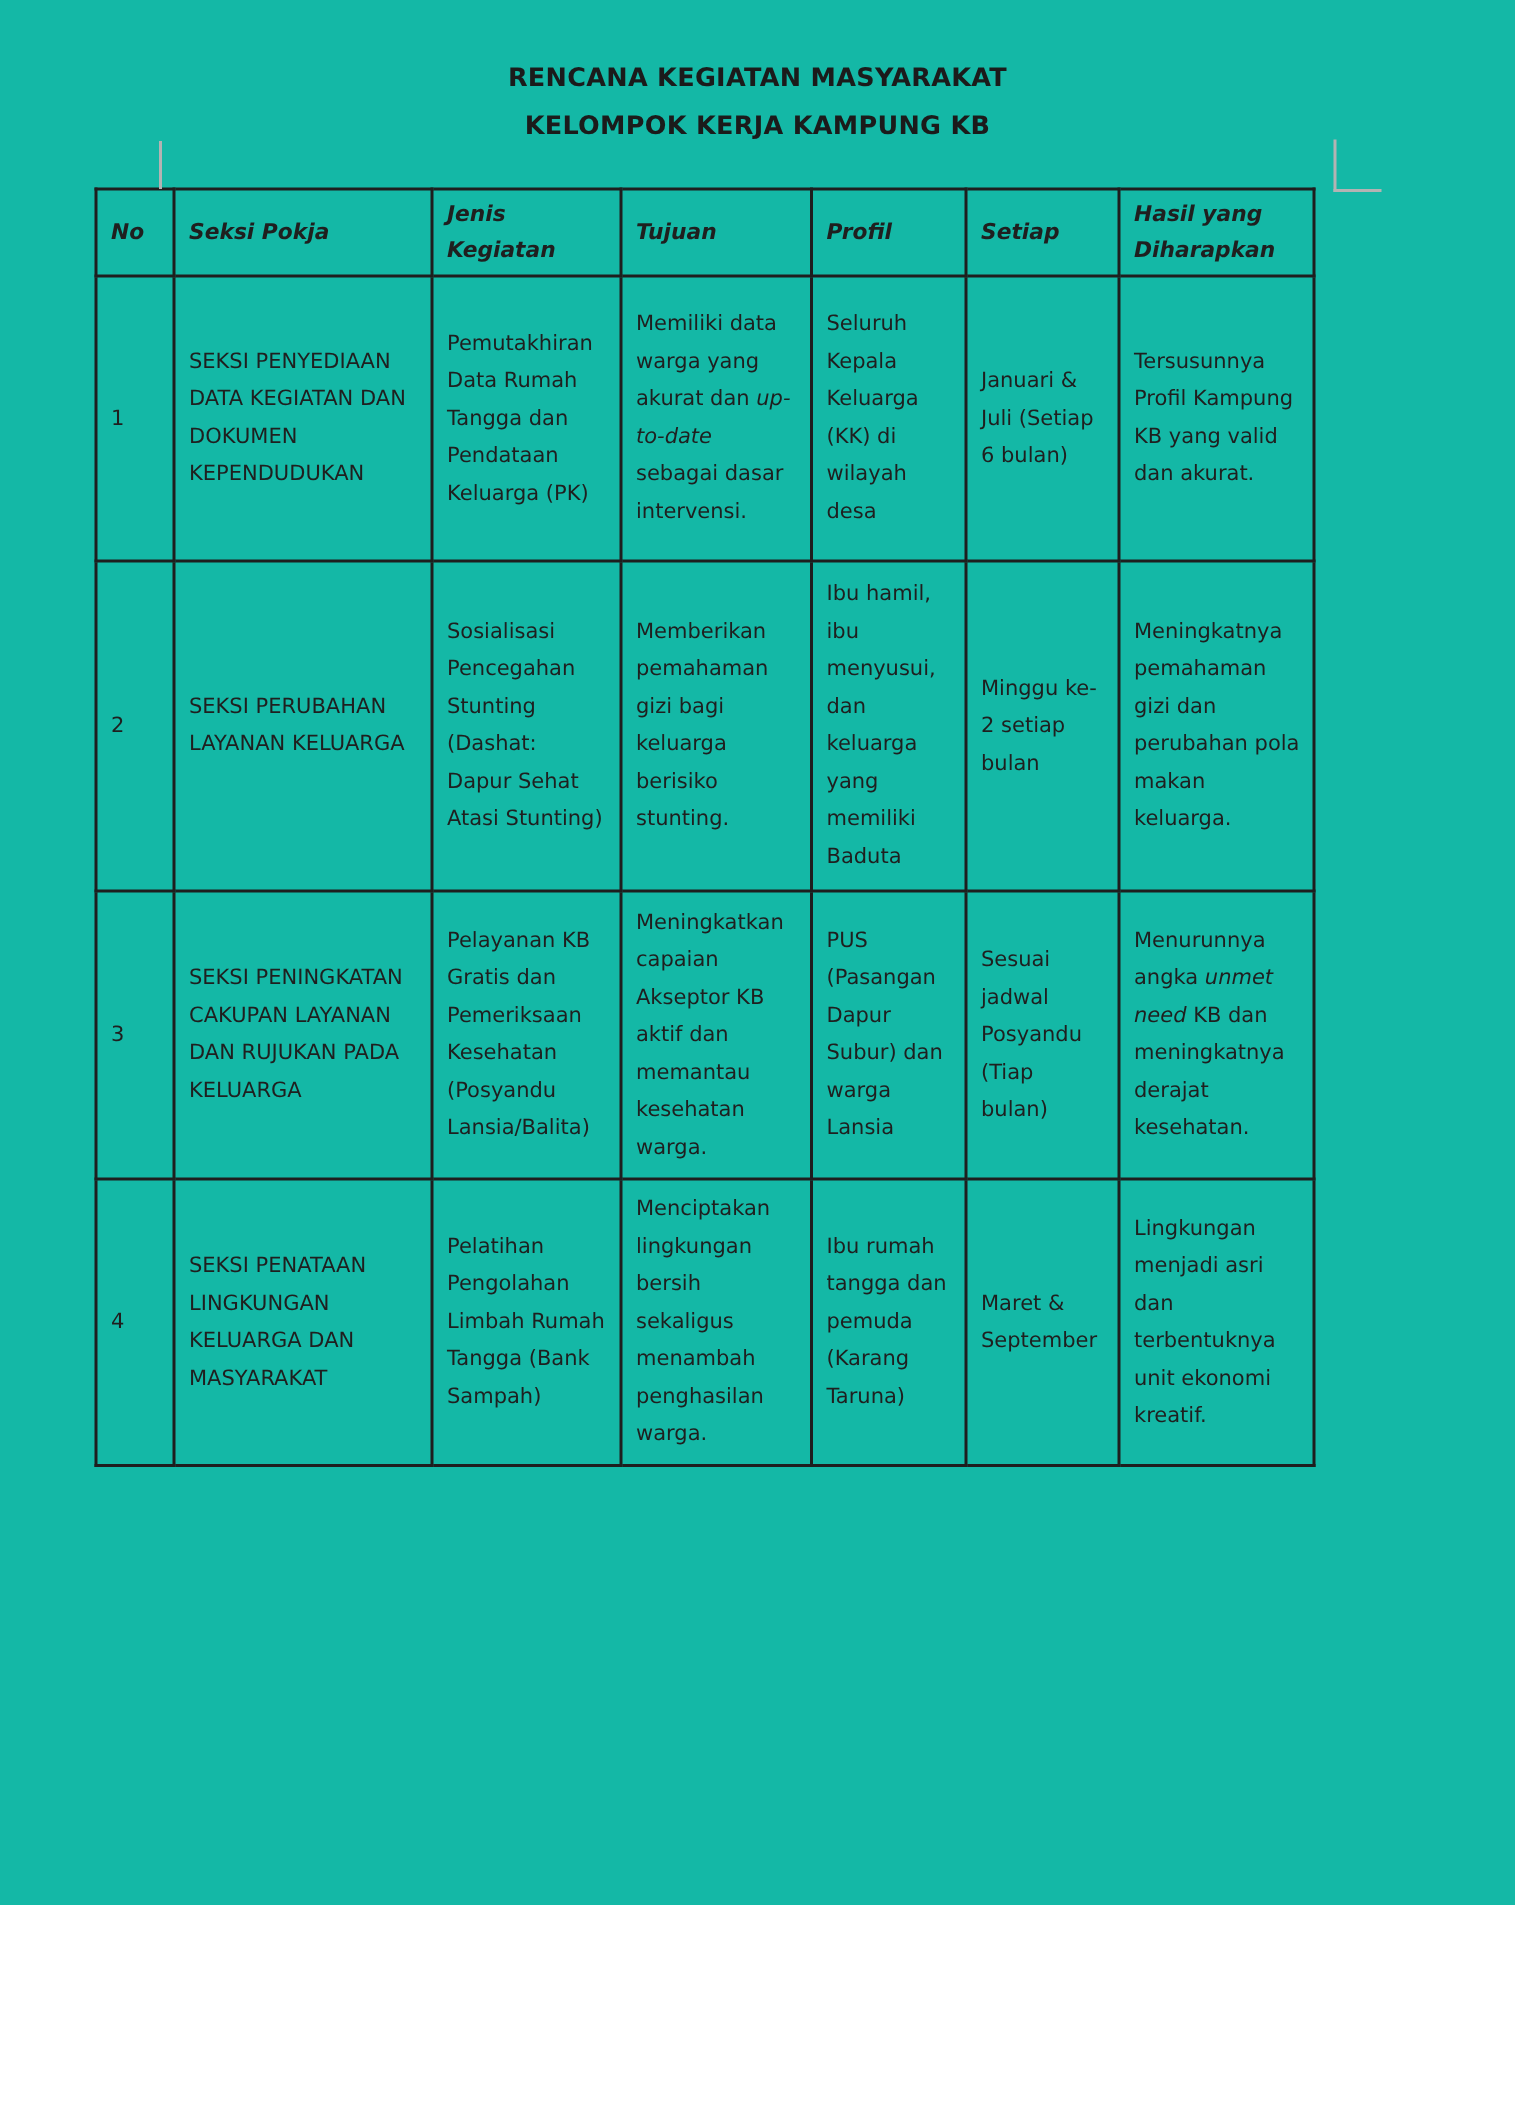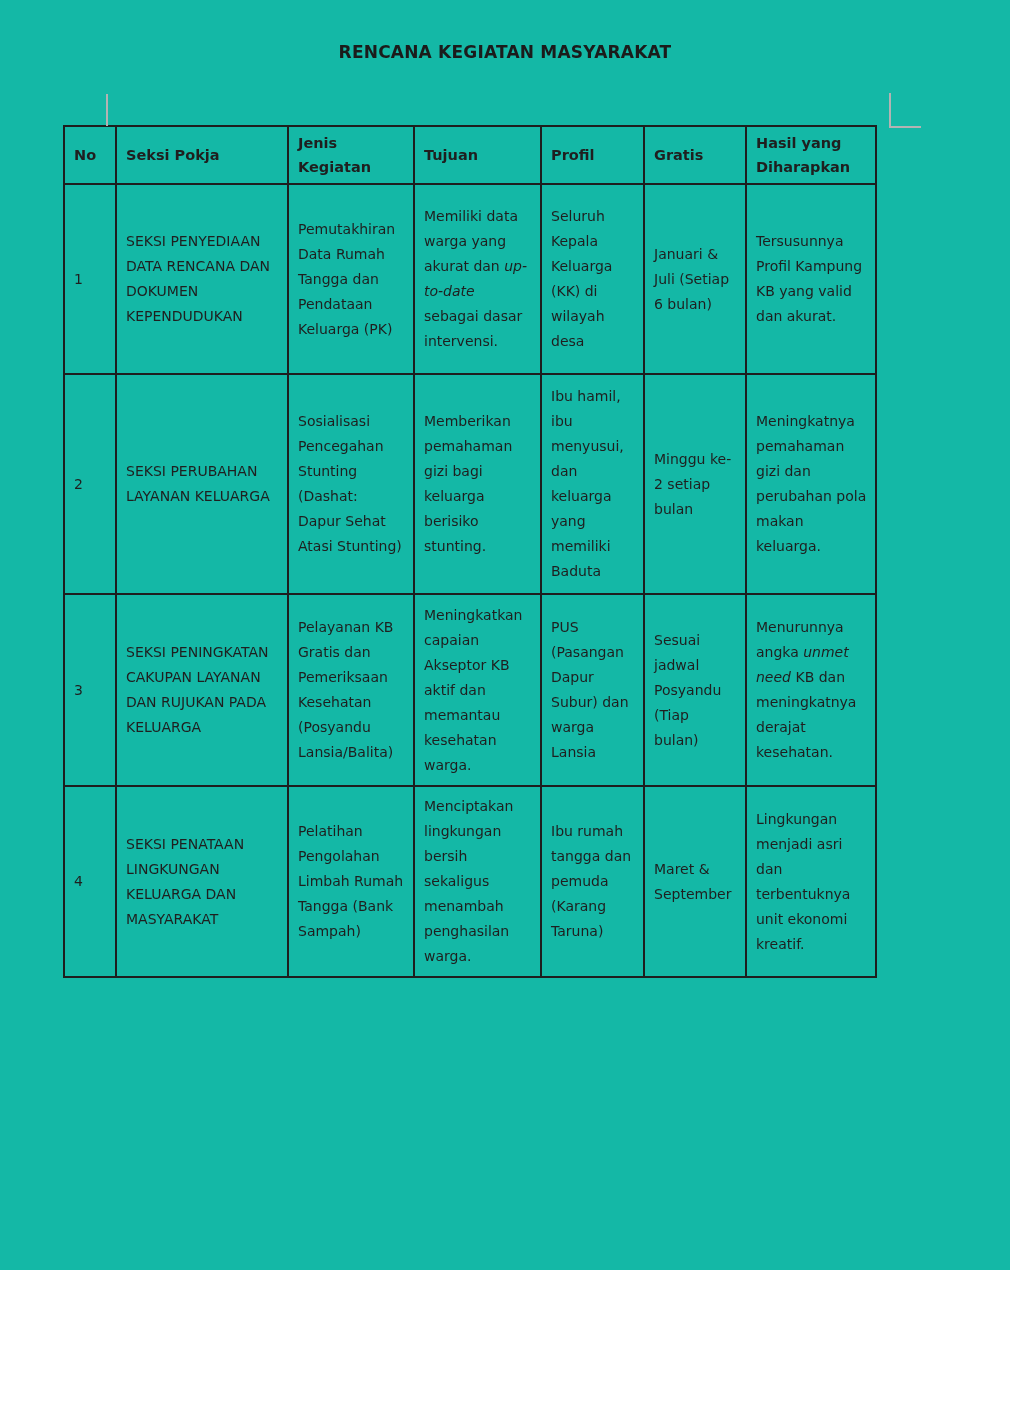--- a/index.html
+++ b/index.html
@@ -47,21 +47,21 @@
     color: #1f1f1f;
     word-wrap: break-word;
   }
   .doc-table th {
     font-weight: 700;
     font-size: 14.5px;
     line-height: 24px;
   }
   .doc-table td.c-seksi { text-transform: none; }
   .doc-table em { font-style: italic; }
-  tr.tr-head { height: 55px; }
+  tr.tr-head { height: 55px; font-style: italic; }
   tr.tr-1 { height: 190px; }
   tr.tr-2 { height: 220px; }
   tr.tr-3 { height: 192px; }
   tr.tr-4 { height: 191px; }
   
   .mark { position: absolute; }
   .mark-tl {
     left: 106px; top: 94px;
     width: 0; height: 32px;
     border-left: 2px solid #b3b3b3;
@@ -85,47 +85,48 @@
     border-left: 2px solid #b3b3b3;
   }
 </style>
 </head>
 <body>
 
 <div class="page">
 
   <div class="title-block">
     <div>RENCANA KEGIATAN MASYARAKAT</div>
+    <div>KELOMPOK KERJA KAMPUNG KB</div>
   </div>
 
   <table class="doc-table">
     <colgroup>
       <col style="width:52px">
       <col style="width:172px">
       <col style="width:126px">
       <col style="width:127px">
       <col style="width:103px">
       <col style="width:102px">
       <col style="width:130px">
     </colgroup>
     <thead>
       <tr class="tr-head">
         <th>No</th>
         <th>Seksi Pokja</th>
         <th>Jenis Kegiatan</th>
         <th>Tujuan</th>
         <th>Profil</th>
-        <th>Gratis</th>
+        <th>Setiap</th>
         <th>Hasil yang Diharapkan</th>
       </tr>
     </thead>
     <tbody>
       <tr class="tr-1">
         <td class="c-no"><span>1</span></td>
-        <td class="c-seksi"><span>SEKSI PENYEDIAAN DATA RENCANA DAN DOKUMEN KEPENDUDUKAN</span></td>
+        <td class="c-seksi"><span>SEKSI PENYEDIAAN DATA KEGIATAN DAN DOKUMEN KEPENDUDUKAN</span></td>
         <td><span>Pemutakhiran Data Rumah Tangga dan Pendataan Keluarga (PK)</span></td>
         <td><span>Memiliki data warga yang akurat dan </span><em>up-to-date</em><span> sebagai dasar intervensi.</span></td>
         <td><span>Seluruh Kepala Keluarga (KK) di wilayah desa</span></td>
         <td><span>Januari &amp; Juli (Setiap 6 bulan)</span></td>
         <td><span>Tersusunnya Profil Kampung KB yang valid dan akurat.</span></td>
       </tr>
       <tr class="tr-2">
         <td class="c-no"><span>2</span></td>
         <td class="c-seksi"><span>SEKSI PERUBAHAN LAYANAN KELUARGA</span></td>
         <td><span>Sosialisasi Pencegahan Stunting (Dashat: Dapur Sehat Atasi Stunting)</span></td>

